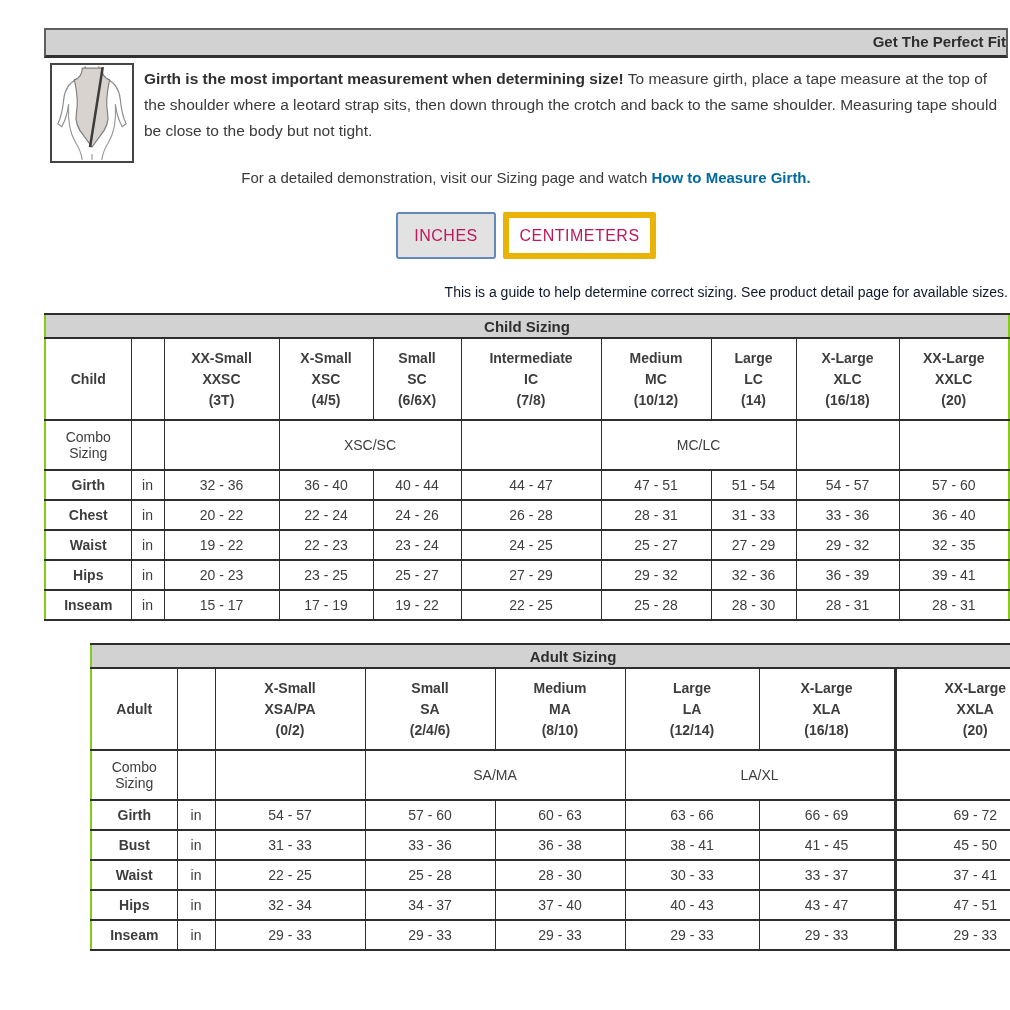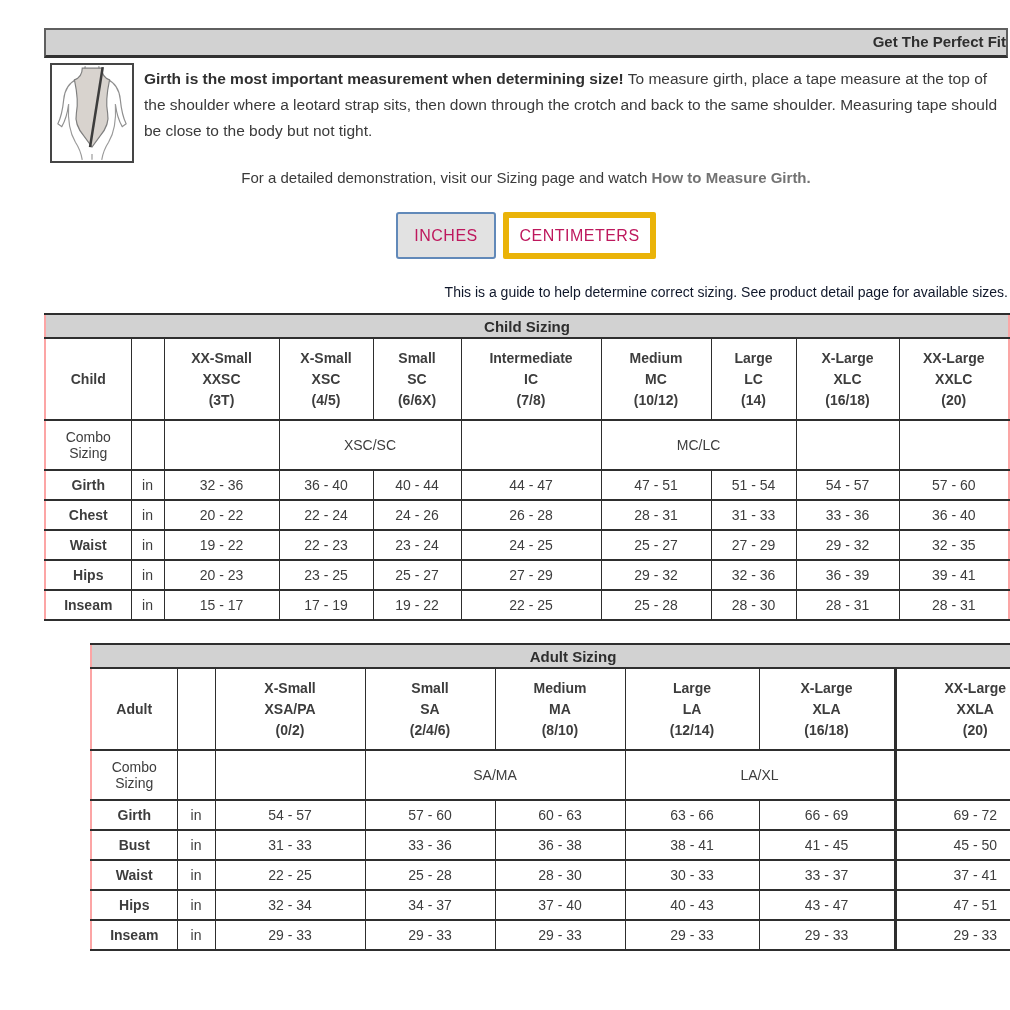--- a/index.html
+++ b/index.html
@@ -26,35 +26,35 @@
     border: 2px solid #454545; background: #fff; margin-left: 6px; padding: 1px;
   }
   .figure-box svg { width: 100%; height: 100%; display: block; }
   .intro-text {
     flex: 1; margin: 3px 0 0 10px;
     font-size: 15.5px; line-height: 26px; color: #3a3a3a;
   }
   .intro-text b { color: #2f2f2f; }
 
   .demo-line { margin: 6px 0 0; text-align: center; font-size: 15px; color: #3a3a3a; }
-  .demo-line b { color: #737373; }
+  .demo-line b { color: #0369a1; }
 
   .buttons-row { margin-top: 26px; display: flex; justify-content: center; gap: 7px; }
   .btn {
     height: 47px; font-family: inherit; font-size: 16px; letter-spacing: 0.5px;
     color: #be185d; cursor: pointer;
   }
   .btn-inches { width: 100px; background: #e2e2e2; border: 2px solid #6189b9; border-radius: 3px; }
   .btn-cm { width: 153px; background: #ffffff; border: 6px solid #eab308; border-radius: 2px; }
 
   .guide-note { margin: 25px 0 0; text-align: right; font-size: 14px; color: #0f172a; }
 
   table.sizing {
     border-collapse: collapse; table-layout: fixed; width: 964px;
-    border: 2px solid #fca5a5; margin-top: 13px;
+    border: 2px solid #84cc16; margin-top: 13px;
   }
   #adult-table { margin-top: 22px; margin-left: 46px; }
   .sizing th, .sizing td {
     border: 1px solid #2e2e2e; border-top-width: 2px; border-bottom-width: 2px;
     text-align: center; vertical-align: middle; padding: 0;
     font-size: 14px; color: #3d3d3d; overflow: hidden;
   }
   .sizing .ttl { height: 24px; background: #d2d2d2; font-size: 15px; font-weight: bold; color: #2e2e2e; }
   .sizing .hdr th { height: 82px; font-weight: bold; line-height: 21px; }
   .sizing .combo td { height: 50px; font-weight: normal; }

